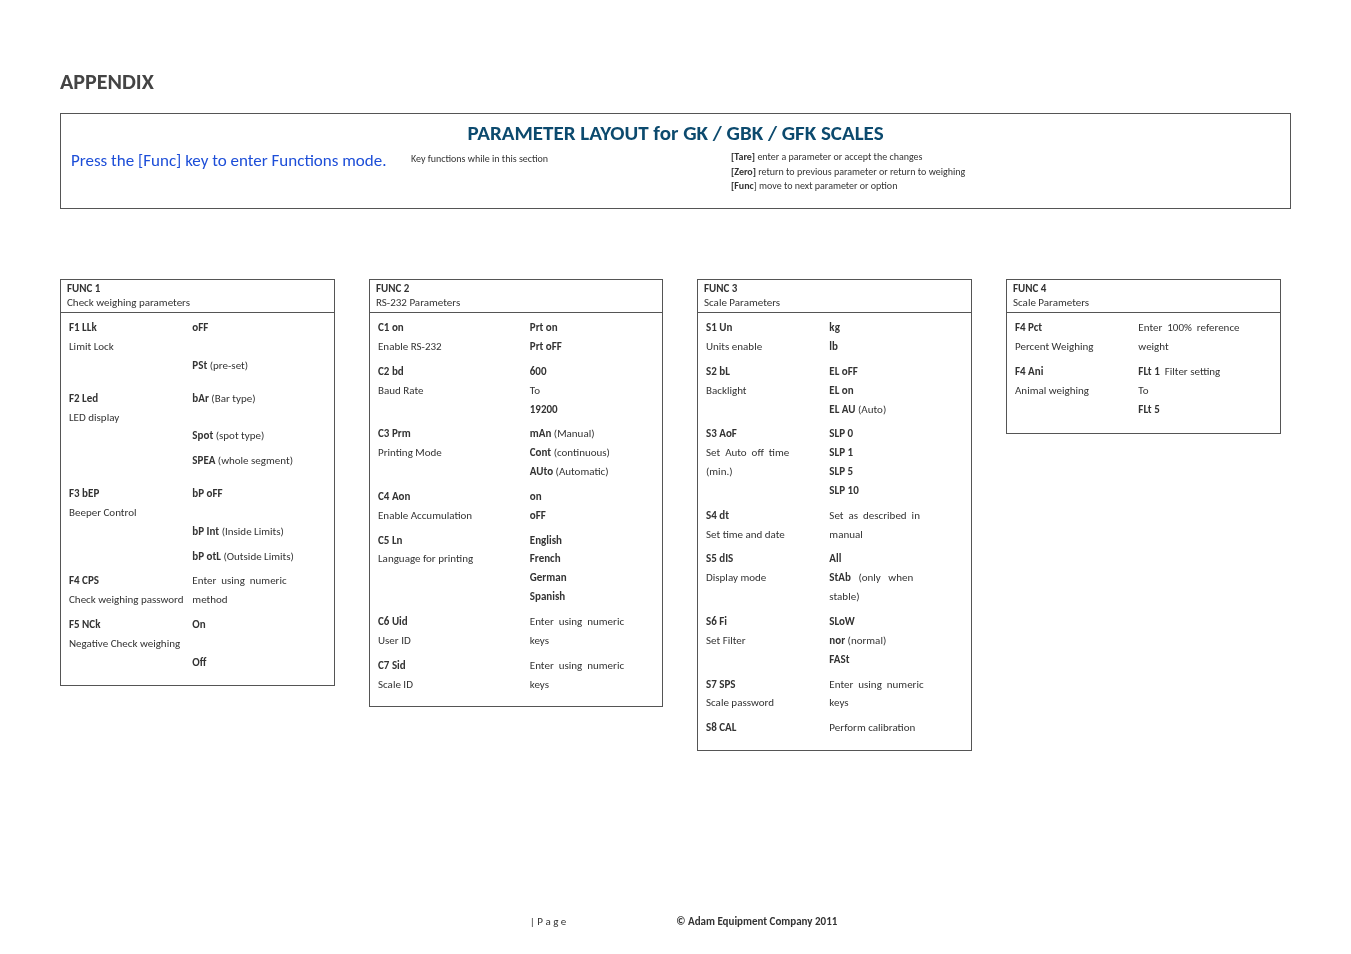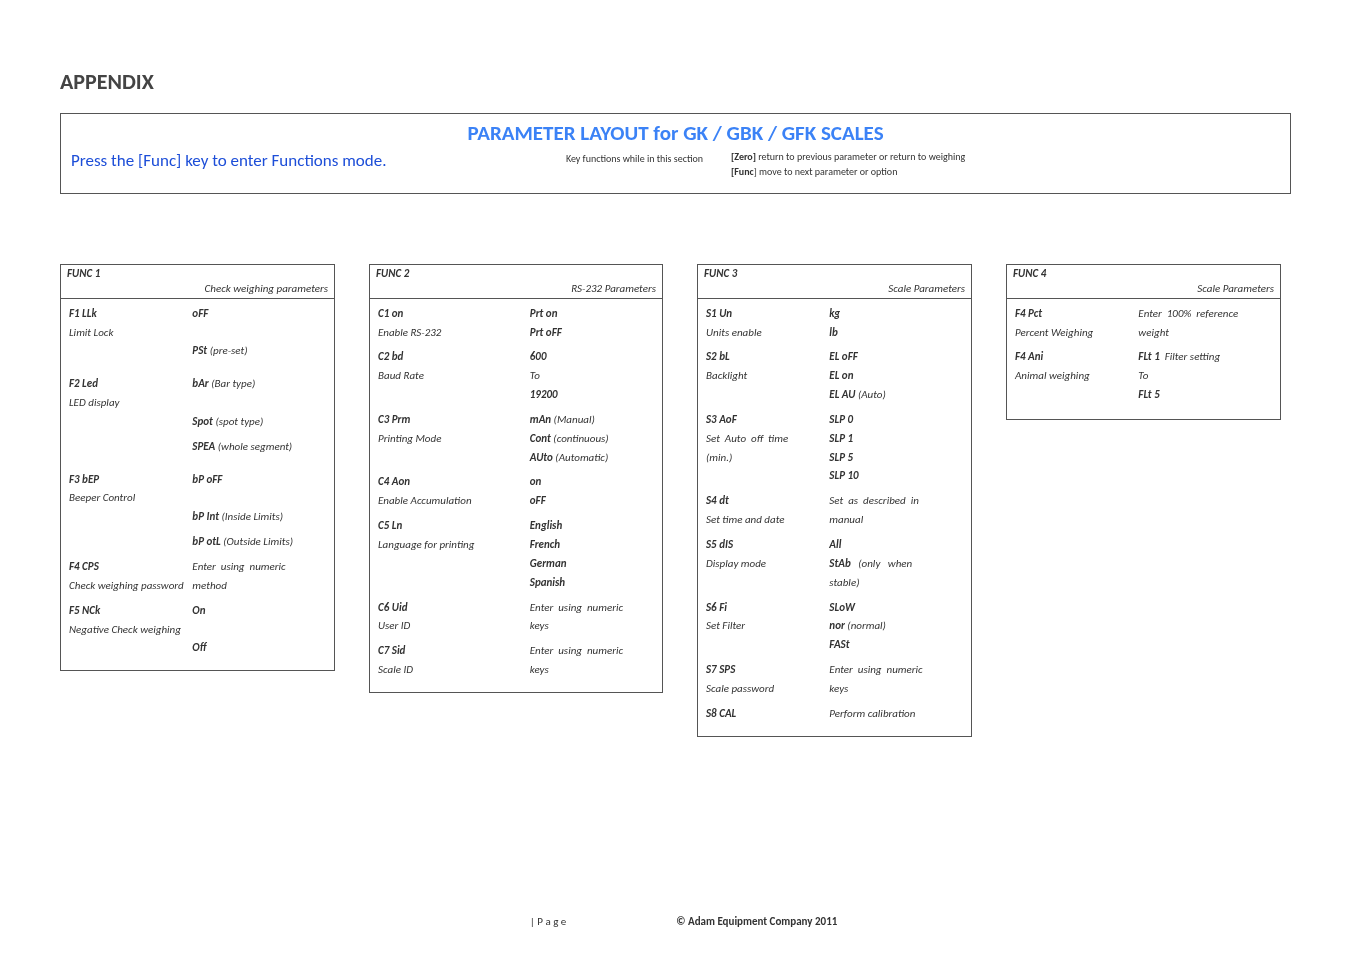--- a/index.html
+++ b/index.html
@@ -21,71 +21,69 @@
     margin-top: 28px;
   }
   .banner-box {
     border: 1px solid #555;
     padding: 6px 10px 14px 10px;
     margin-bottom: 70px;
   }
   .banner-title {
     font-size: 21px;
     font-weight: bold;
-    color: #3b82f6;
+    color: #0c4a6e;
     text-align: center;
     margin-bottom: 4px;
   }
   .banner-row {
     display: flex;
     align-items: flex-start;
   }
   .banner-left {
     font-size: 17px;
     color: #1d4ed8;
     width: 340px;
     line-height: 1.3;
   }
   .banner-mid {
     font-size: 10px;
     color: #333;
     width: 320px;
-    text-align: right;
+    text-align: left;
     padding-right: 28px;
     padding-top: 2px;
   }
   .banner-right {
     font-size: 10px;
     color: #333;
     flex: 1;
     line-height: 1.45;
     padding-top: 0;
   }
   .columns {
     display: flex;
     gap: 34px;
     align-items: flex-start;
   }
   .panel {
     border: 1px solid #555;
     font-size: 11px;
     line-height: 1.35;
-    font-style: italic;
   }
   .panel-head {
     border-bottom: 1px solid #555;
     padding: 2px 6px 1px 6px;
     font-weight: bold;
     color: #333;
     white-space: nowrap;
   }
   .panel-head .sub {
     font-weight: normal;
     display: block;
-    text-align: right;
   }
   .panel-body {
     padding: 8px 8px 10px 8px;
   }
   .func1 { width: 275px; }
   .func2 { width: 294px; }
   .func3 { width: 275px; }
   .func4 { width: 275px; }
   .func4 .panel-body { padding-bottom: 12px; }
   .row {
@@ -117,20 +115,21 @@
 <body>
 
 <div class="appendix-title">APPENDIX</div>
 
 <div class="banner-box">
   <div class="banner-title">PARAMETER  LAYOUT for  GK / GBK / GFK SCALES</div>
   <div class="banner-row">
     <div class="banner-left">Press  the  [Func]  key  to enter Functions mode.</div>
     <div class="banner-mid">Key functions while in this section</div>
     <div class="banner-right">
+      <div><span class="b">[Tare]</span> <span title="[Tare] enter a parameter or accept the changes">enter a parameter or accept the changes</span></div>
       <div><span class="b">[Zero]</span> <span>return to previous parameter or return to weighing</span></div>
       <div><span class="b">[Func</span>] <span>move to next parameter or option</span></div>
     </div>
   </div>
 </div>
 
 <div class="columns">
 
   <div class="panel func1">
     <div class="panel-head">

